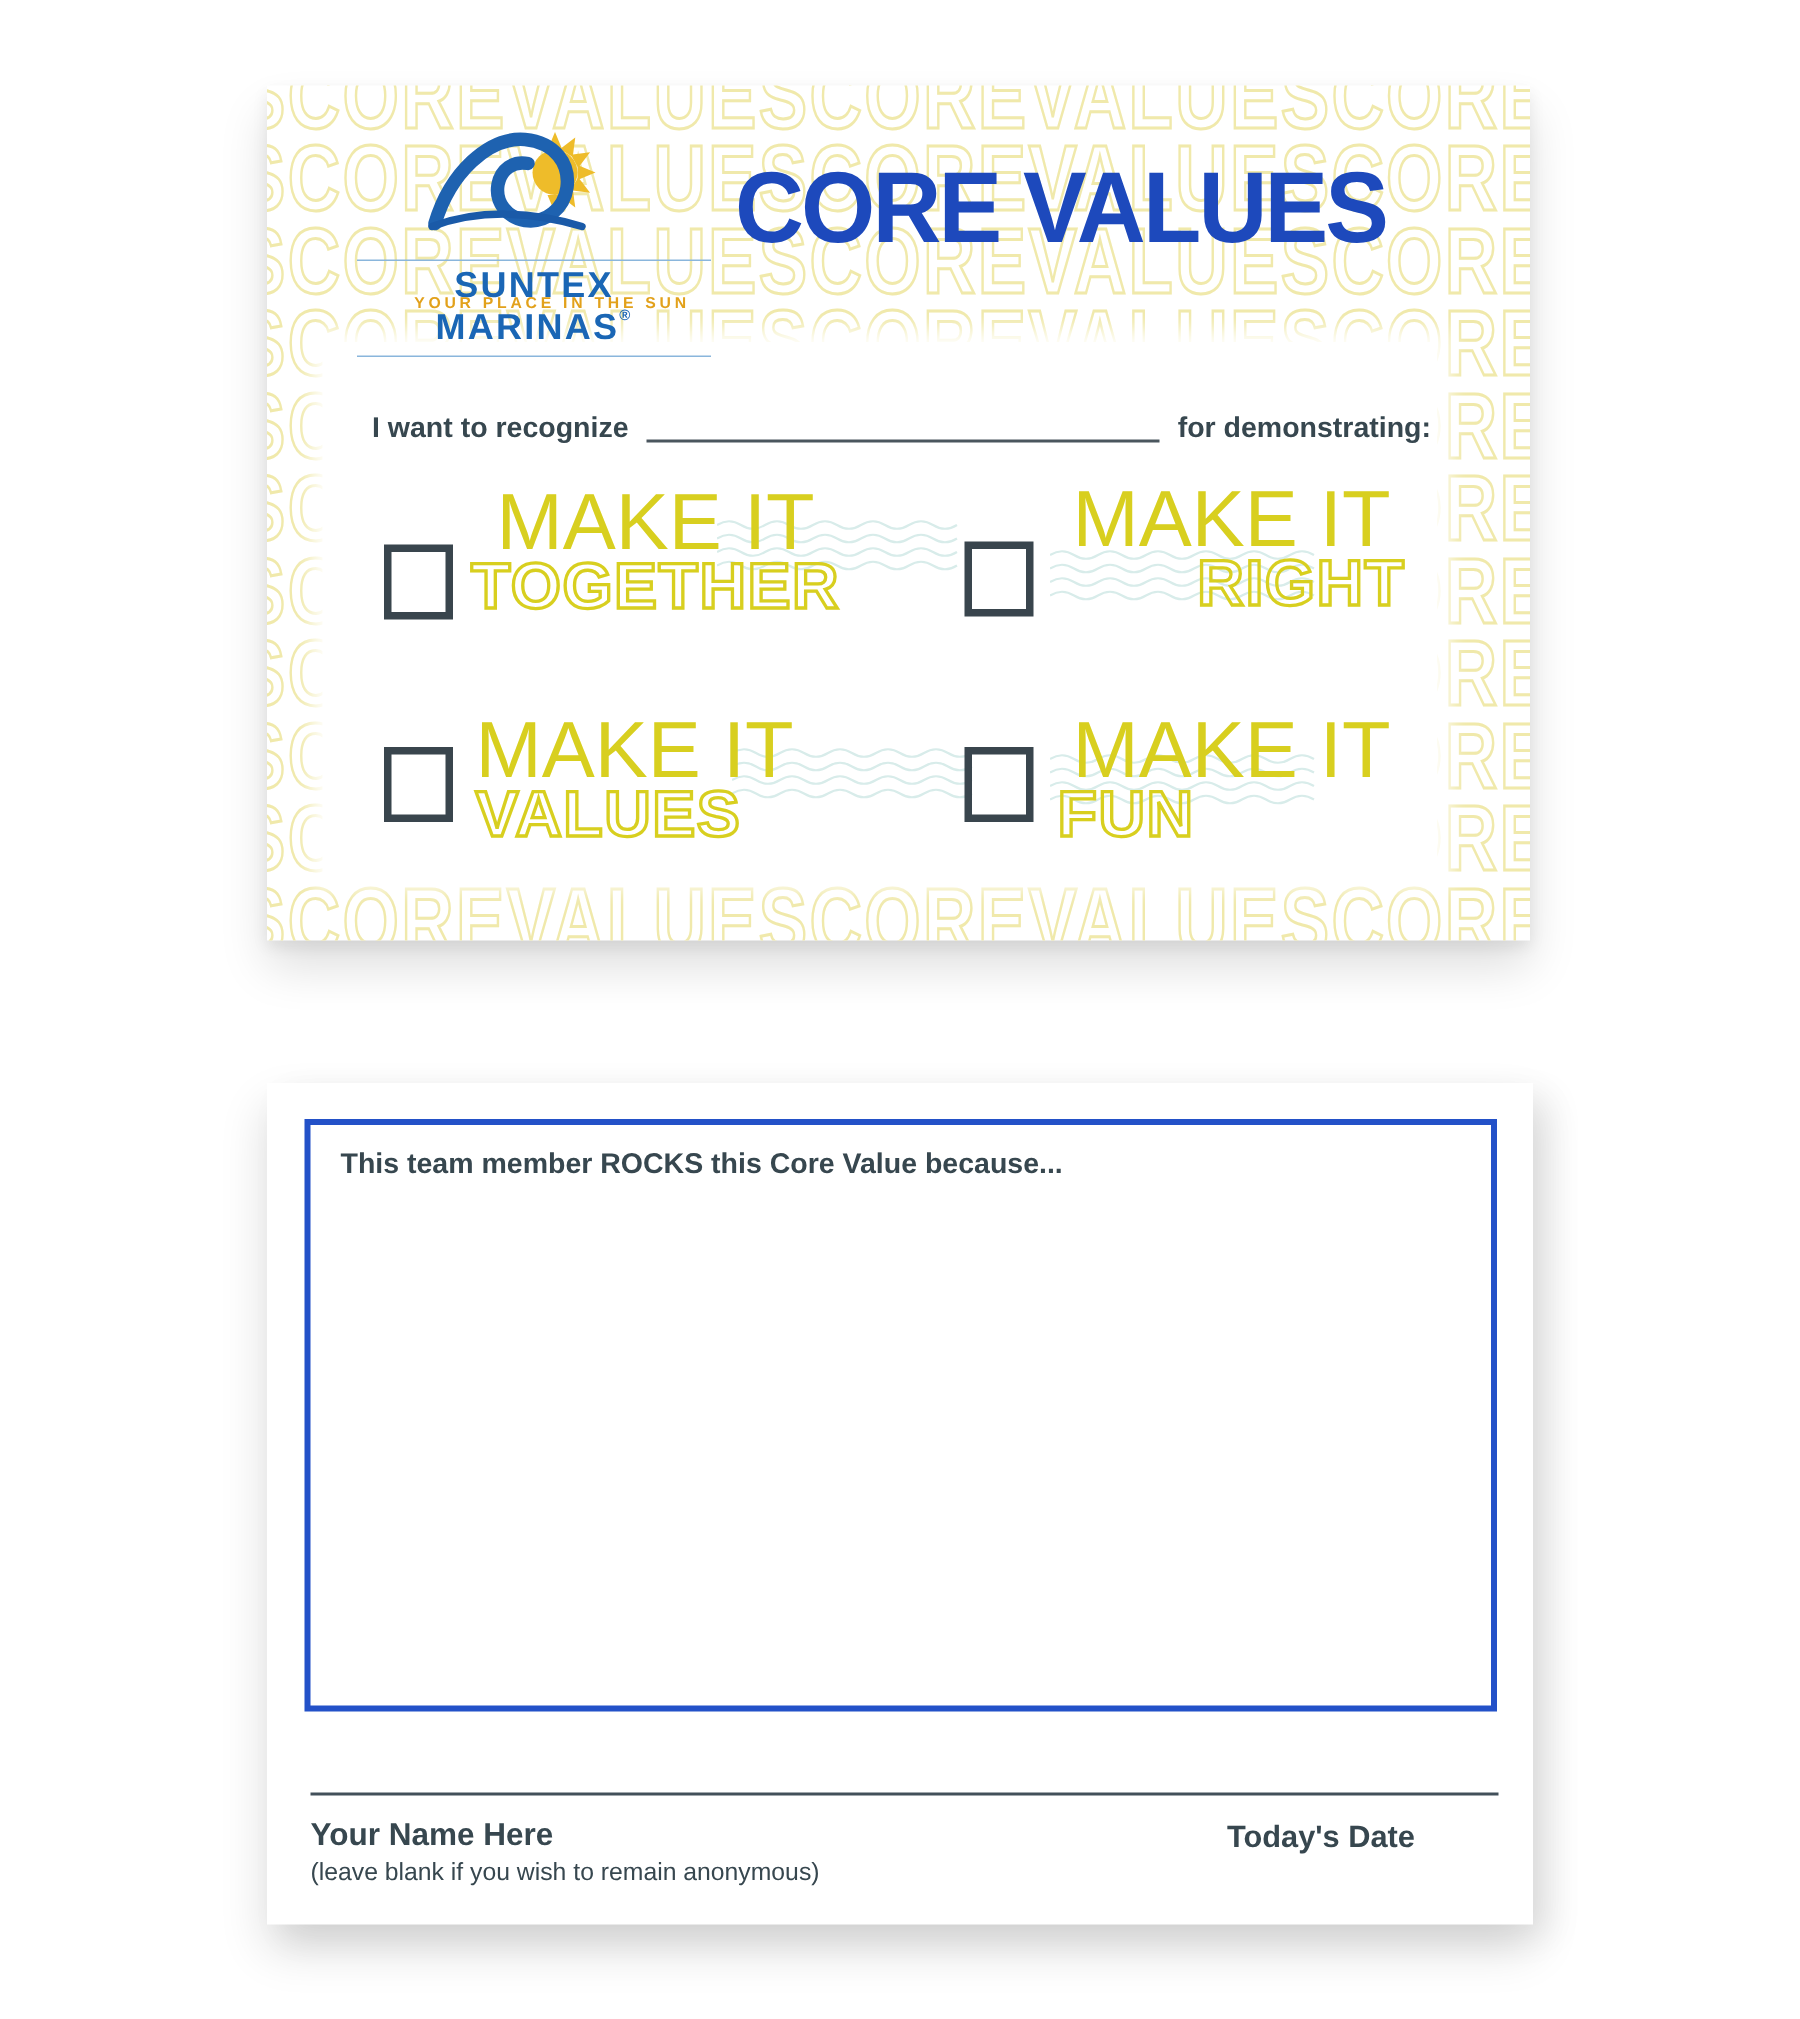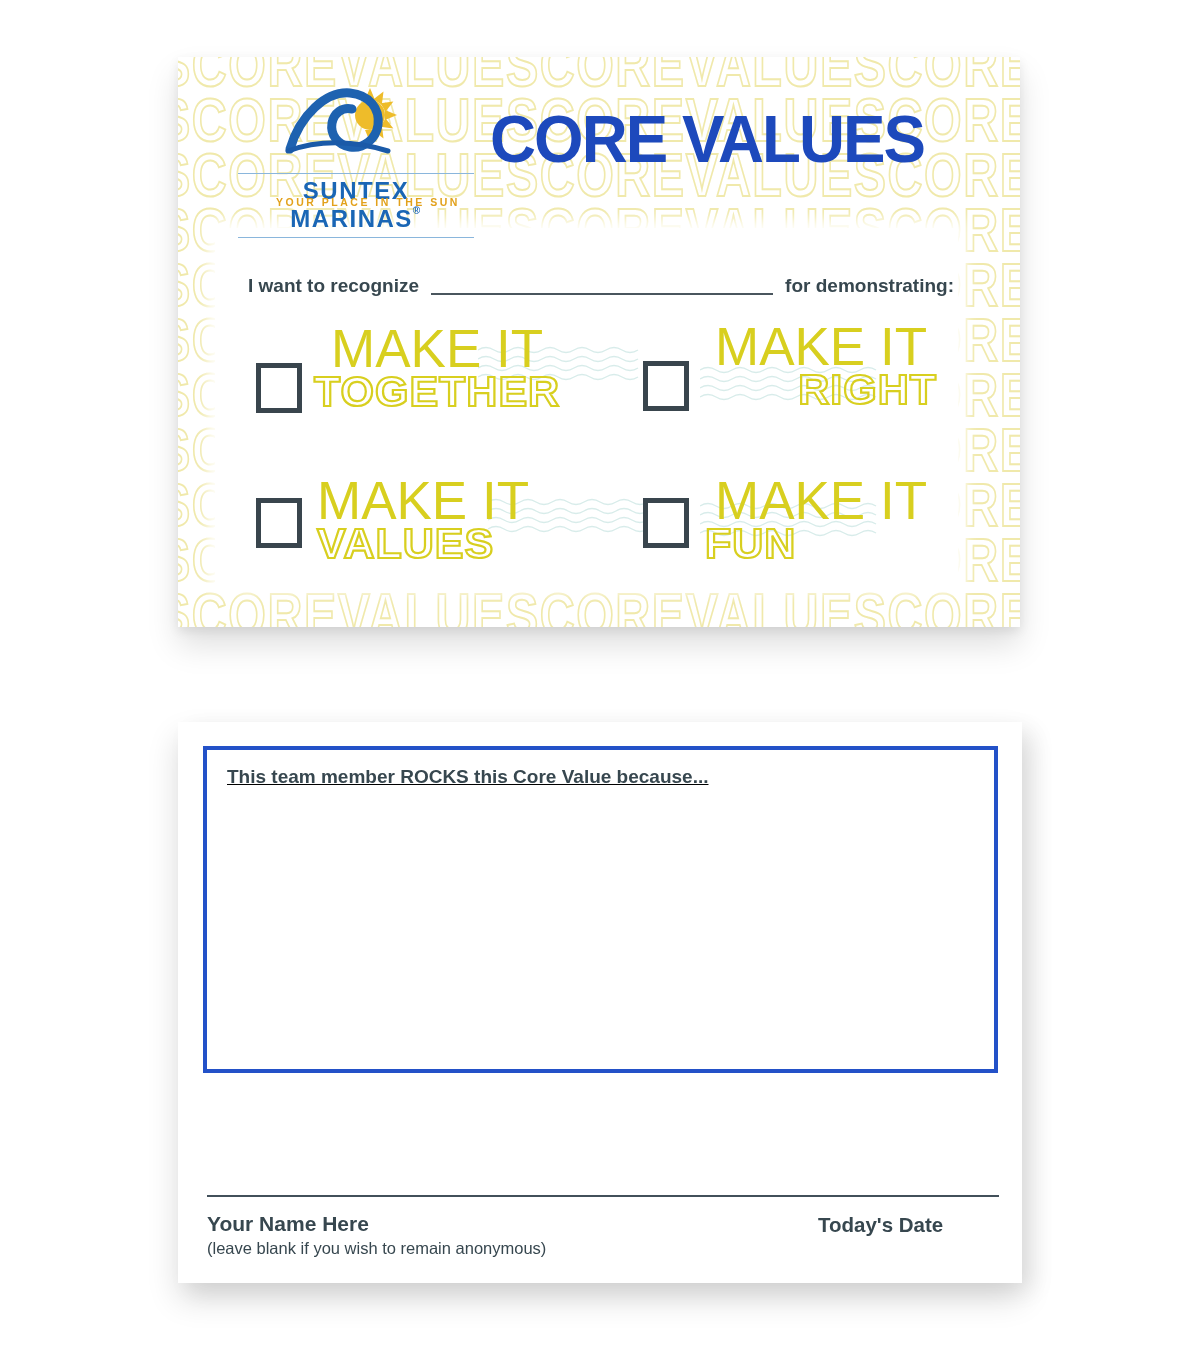--- a/index.html
+++ b/index.html
@@ -55,22 +55,22 @@
   .value-line1{font-weight:400;font-size:53px;line-height:40px;color:var(--value-yellow);
     letter-spacing:0;white-space:nowrap;text-align:center;}
   .value-line2{font-weight:700;font-size:43px;line-height:44px;letter-spacing:1px;
     color:transparent;-webkit-text-stroke:2.2px var(--value-yellow);white-space:nowrap;}
   .wave-decor{position:absolute;z-index:-1;}
 
   
   .card-back{position:absolute;left:178px;top:722px;width:844px;height:561px;
     background:#fff;
     box-shadow:0 16px 30px rgba(0,0,0,.14), 12px 8px 22px rgba(0,0,0,.07);}
-  .comment-box{position:absolute;left:25px;top:24px;width:795px;height:327px;
-    border:4px solid var(--box-blue);background:#fff;padding:16px 20px;text-decoration:underline;}
+  .comment-box{position:absolute;left:25px;top:24px;width:795px;height:395px;
+    border:4px solid var(--box-blue);background:#fff;padding:16px 20px;}
   .comment-prompt{color:var(--ink);font-weight:700;font-size:19px;}
   .signature-line{position:absolute;left:29px;top:473px;width:792px;
     border-top:2px solid #42505a;}
   .name-label{position:absolute;left:29px;top:490px;color:var(--ink);
     font-weight:700;font-size:21px;}
   .name-hint{position:absolute;left:29px;top:517px;color:var(--ink);
     font-size:16.5px;}
   .date-label{position:absolute;left:640px;top:491px;color:var(--ink);
     font-weight:700;font-size:20.5px;}
 </style>

